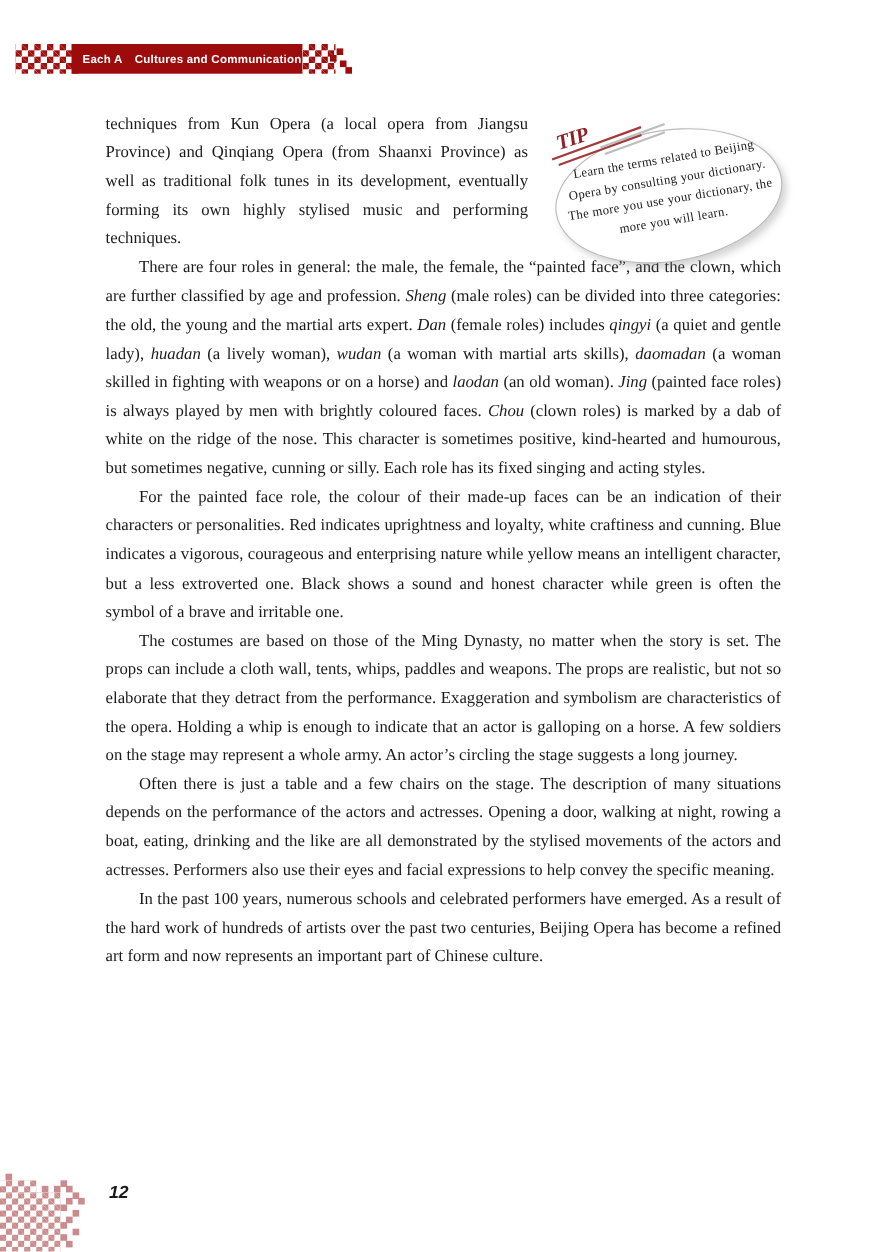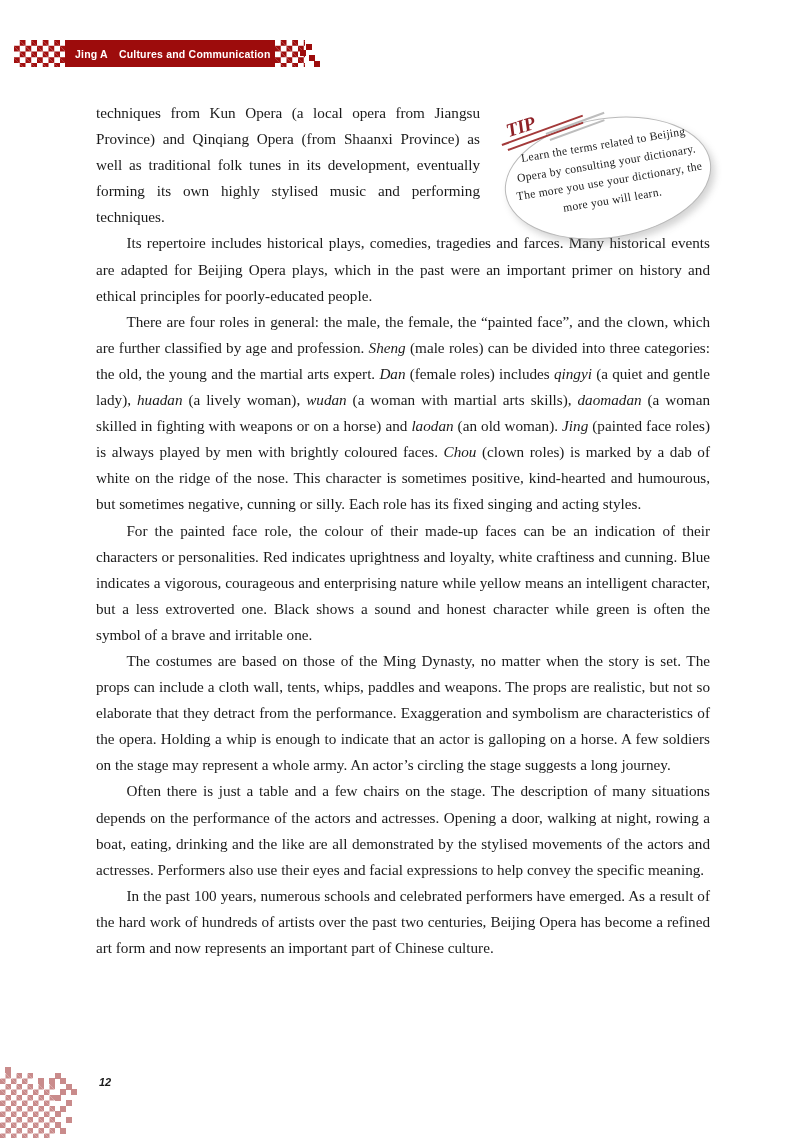--- a/index.html
+++ b/index.html
@@ -185,46 +185,45 @@
     position: absolute;
     background: #c98b8b;
     width: 5.5px;
     height: 5.5px;
   }
   .page-number {
     position: absolute;
     left: 99px;
     top: 1076px;
     font-family: "Liberation Sans", sans-serif;
-    font-size: 11px;
+    font-size: 16px;
     font-weight: bold;
     font-style: italic;
     color: #1a1a1a;
   }
 </style>
 </head>
 <body>
 
 <div class="page">
 
   <div class="header">
     <div class="header-checks-left"></div>
     <div class="header-bar">
-      <span class="header-bar-text"><span>Jing A</span><span class="gap"></span><span>Cultures and Communication</span></span>
+      <span class="header-bar-text"><span>Each A</span><span class="gap"></span><span>Cultures and Communication</span></span>
     </div>
     <div class="header-checks-right"></div>
     <div class="hdot" style="left:306px; top:4px; width:5.5px; height:5.5px;"></div>
     <div class="hdot" style="left:300px; top:10px; width:5.5px; height:5.5px;"></div>
     <div class="hdot" style="left:309px; top:15px; width:5.5px; height:5.5px;"></div>
     <div class="hdot" style="left:314px; top:21px; width:5.5px; height:5.5px;"></div>
   </div>
 
   <div class="content">
     <p class="para first narrow">techniques from Kun Opera (a local opera from Jiangsu Province) and Qinqiang Opera (from Shaanxi Province) as well as traditional folk tunes in its development, eventually forming its own highly stylised music and performing techniques.</p>
-    <p class="para">Its repertoire includes historical plays, comedies, tragedies and farces. Many historical events are adapted for Beijing Opera plays, which in the past were an important primer on history and ethical principles for poorly-educated people.</p>
     <p class="para">There are four roles in general: the male, the female, the “painted face”, and the clown, which are further classified by age and profession. <i>Sheng</i> (male roles) can be divided into three categories: the old, the young and the martial arts expert. <i>Dan</i> (female roles) includes <i>qingyi</i> (a quiet and gentle lady), <i>huadan</i> (a lively woman), <i>wudan</i> (a woman with martial arts skills), <i>daomadan</i> (a woman skilled in fighting with weapons or on a horse) and <i>laodan</i> (an old woman). <i>Jing</i> (painted face roles) is always played by men with brightly coloured faces. <i>Chou</i> (clown roles) is marked by a dab of white on the ridge of the nose. This character is sometimes positive, kind-hearted and humourous, but sometimes negative, cunning or silly. Each role has its fixed singing and acting styles.</p>
     <p class="para">For the painted face role, the colour of their made-up faces can be an indication of their characters or personalities. Red indicates uprightness and loyalty, white craftiness and cunning. Blue indicates a vigorous, courageous and enterprising nature while yellow means an intelligent character, but a less extroverted one. Black shows a sound and honest character while green is often the symbol of a brave and irritable one.</p>
     <p class="para">The costumes are based on those of the Ming Dynasty, no matter when the story is set. The props can include a cloth wall, tents, whips, paddles and weapons. The props are realistic, but not so elaborate that they detract from the performance. Exaggeration and symbolism are characteristics of the opera. Holding a whip is enough to indicate that an actor is galloping on a horse. A few soldiers on the stage may represent a whole army. An actor’s circling the stage suggests a long journey.</p>
     <p class="para">Often there is just a table and a few chairs on the stage. The description of many situations depends on the performance of the actors and actresses. Opening a door, walking at night, rowing a boat, eating, drinking and the like are all demonstrated by the stylised movements of the actors and actresses. Performers also use their eyes and facial expressions to help convey the specific meaning.</p>
     <p class="para">In the past 100 years, numerous schools and celebrated performers have emerged. As a result of the hard work of hundreds of artists over the past two centuries, Beijing Opera has become a refined art form and now represents an important part of Chinese culture.</p>
   </div>
 
   <div class="tip-wrap">
     <div class="tip-oval"></div>
     <div class="tip-text">Learn the terms related to Beijing Opera by consulting your dictionary. The more you use your dictionary, the more you will learn.</div>

